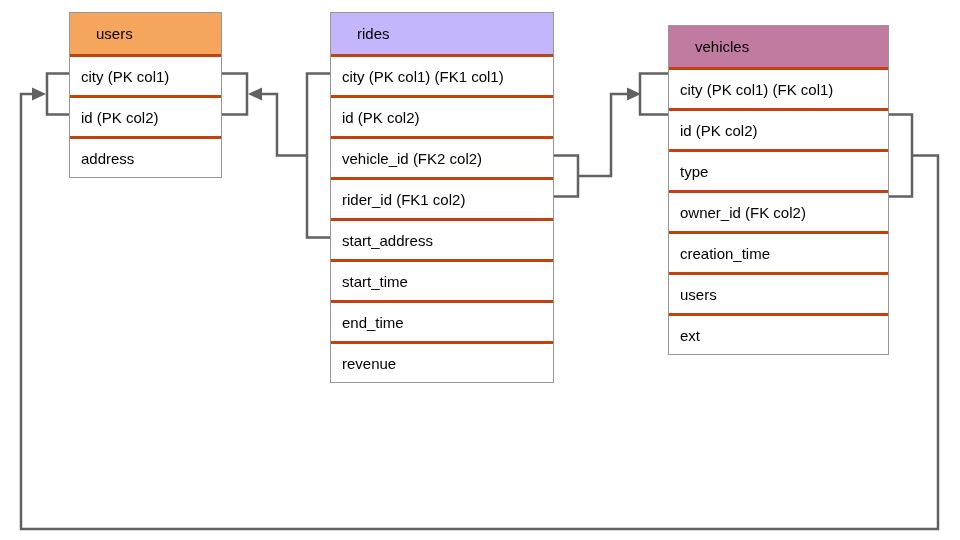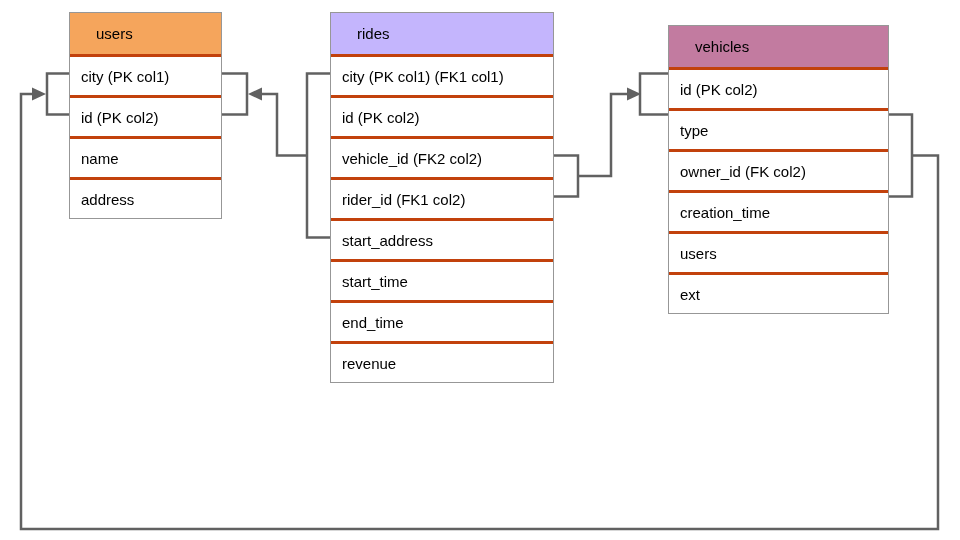--- a/index.html
+++ b/index.html
@@ -56,21 +56,20 @@
       <polygon points="641,94 627,87.5 627,100.5"></polygon>
       <polygon points="46,94 32,87.5 32,100.5"></polygon>
     </g>
   </svg>
 
   <div class="db-table t-users">
     <div class="hdr" style="background-color: rgb(245, 165, 92);">users</div>
     <div>
         <div class="row">city (PK col1)</div>
         <div class="row">id (PK col2)</div>
-        <div class="row">name</div>
         <div class="row">address</div>
       </div>
   </div>
 
   <div class="db-table t-rides">
     <div class="hdr" style="background-color: #c4b5fd;">rides</div>
     <div>
         <div class="row">city (PK col1) (FK1 col1)</div>
         <div class="row">id (PK col2)</div>
         <div class="row">vehicle_id (FK2 col2)</div>
@@ -78,20 +77,21 @@
         <div class="row">start_address</div>
         <div class="row">start_time</div>
         <div class="row">end_time</div>
         <div class="row">revenue</div>
       </div>
   </div>
 
   <div class="db-table t-vehicles">
     <div class="hdr" style="background-color: rgb(194, 123, 160);">vehicles</div>
     <div>
+        <div class="row">city (PK col1) (FK col1)</div>
         <div class="row">id (PK col2)</div>
         <div class="row">type</div>
         <div class="row">owner_id (FK col2)</div>
         <div class="row">creation_time</div>
         <div class="row">users</div>
         <div class="row">ext</div>
       </div>
   </div>
 
 </div>

